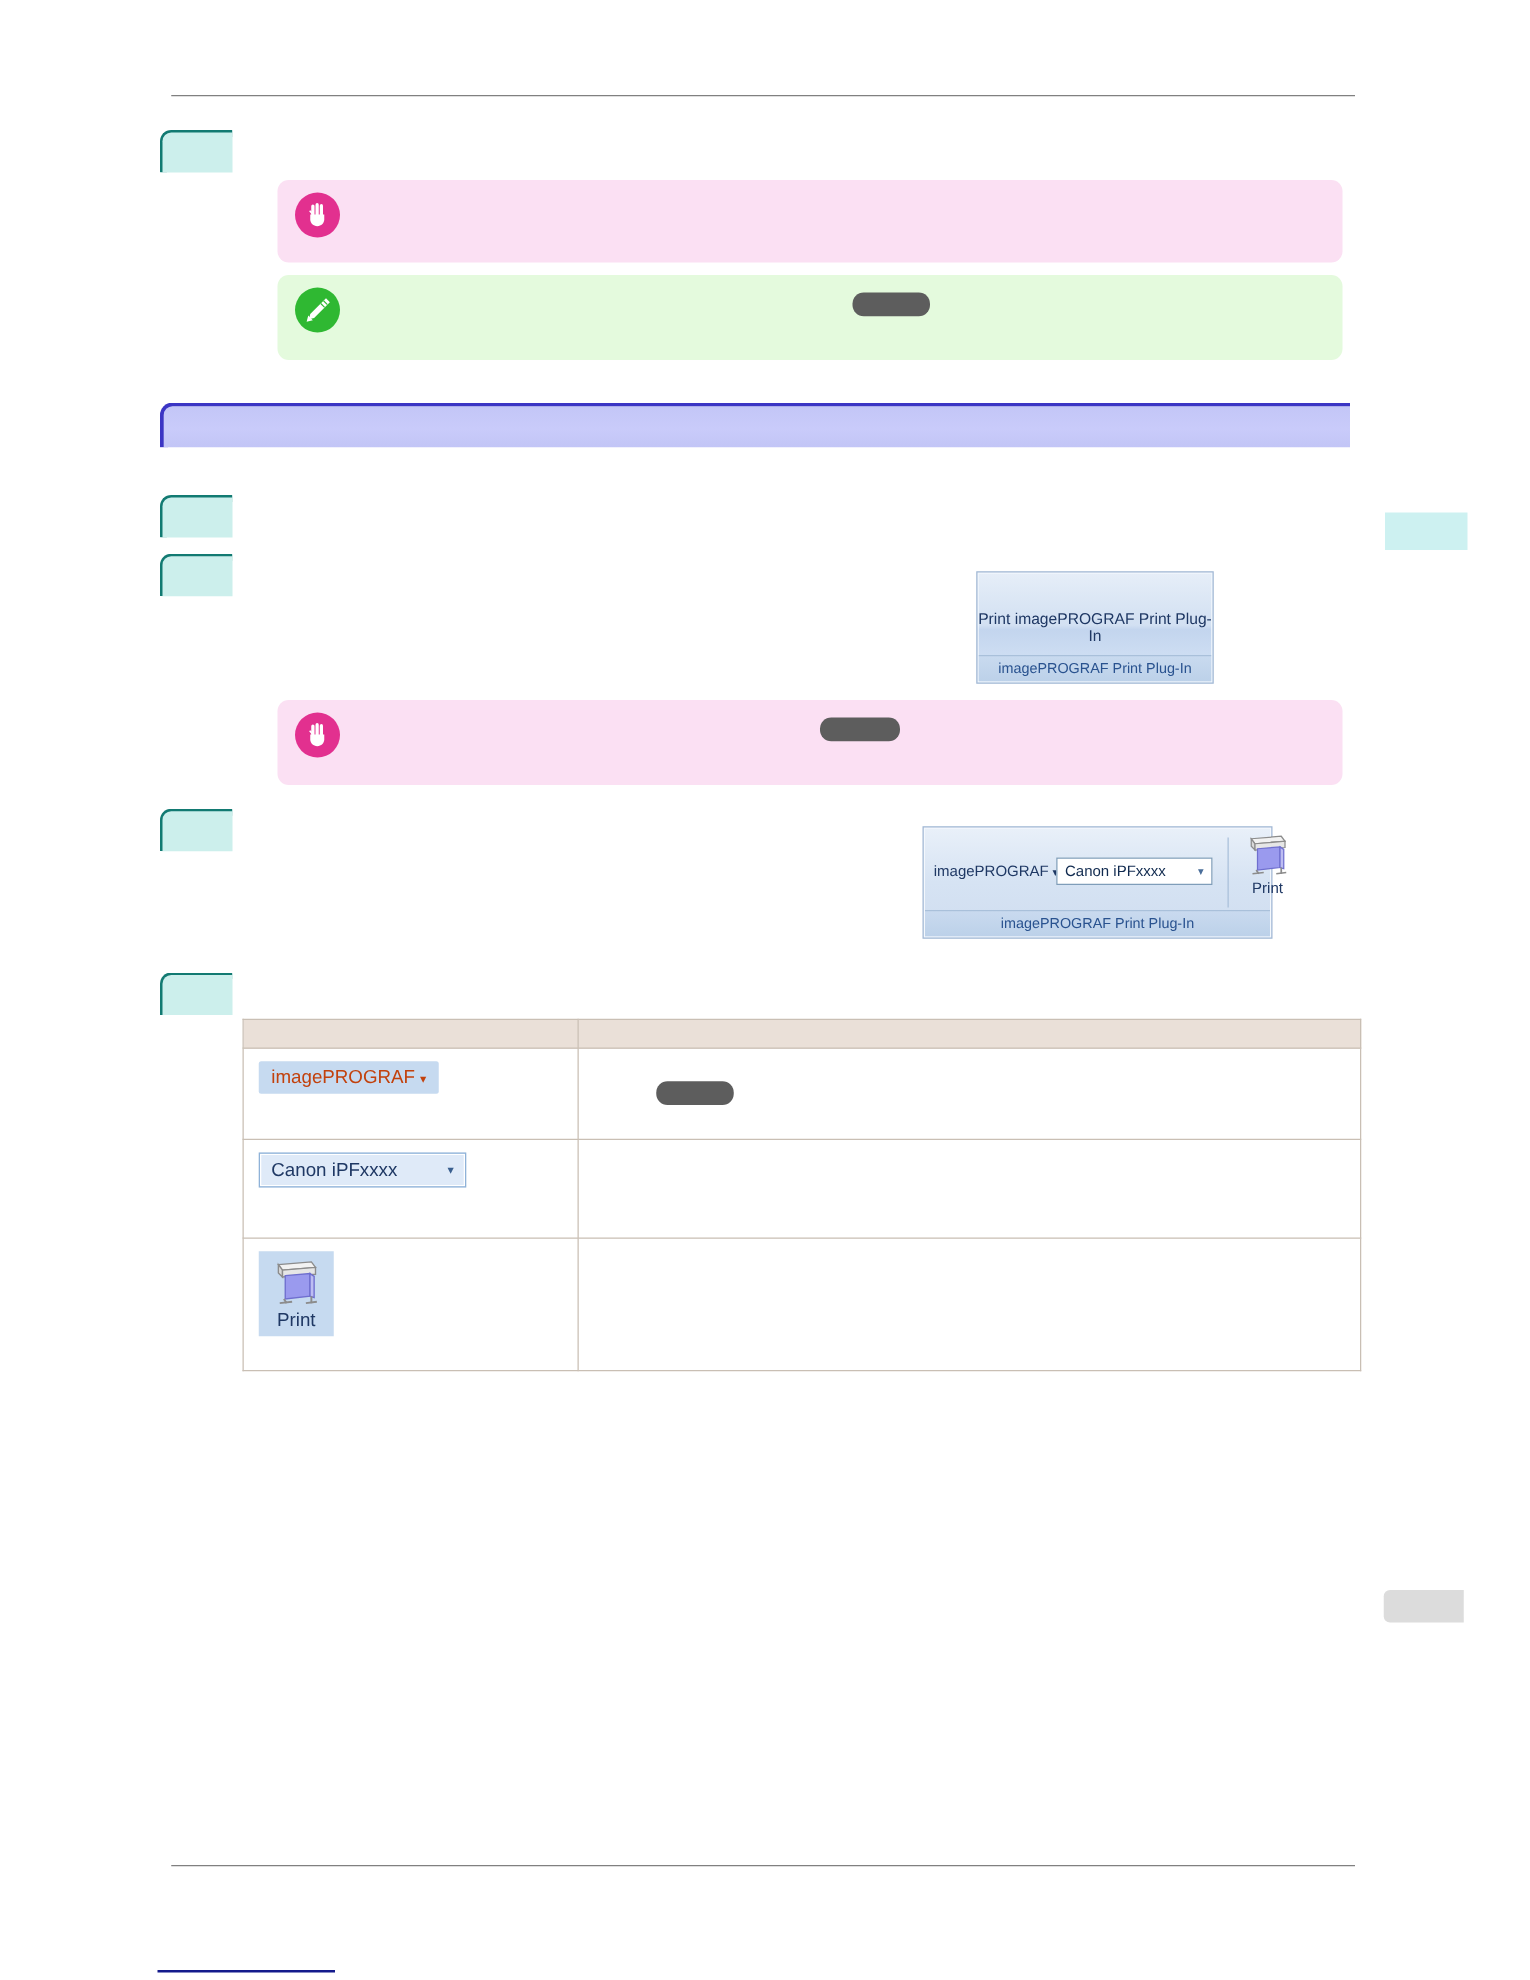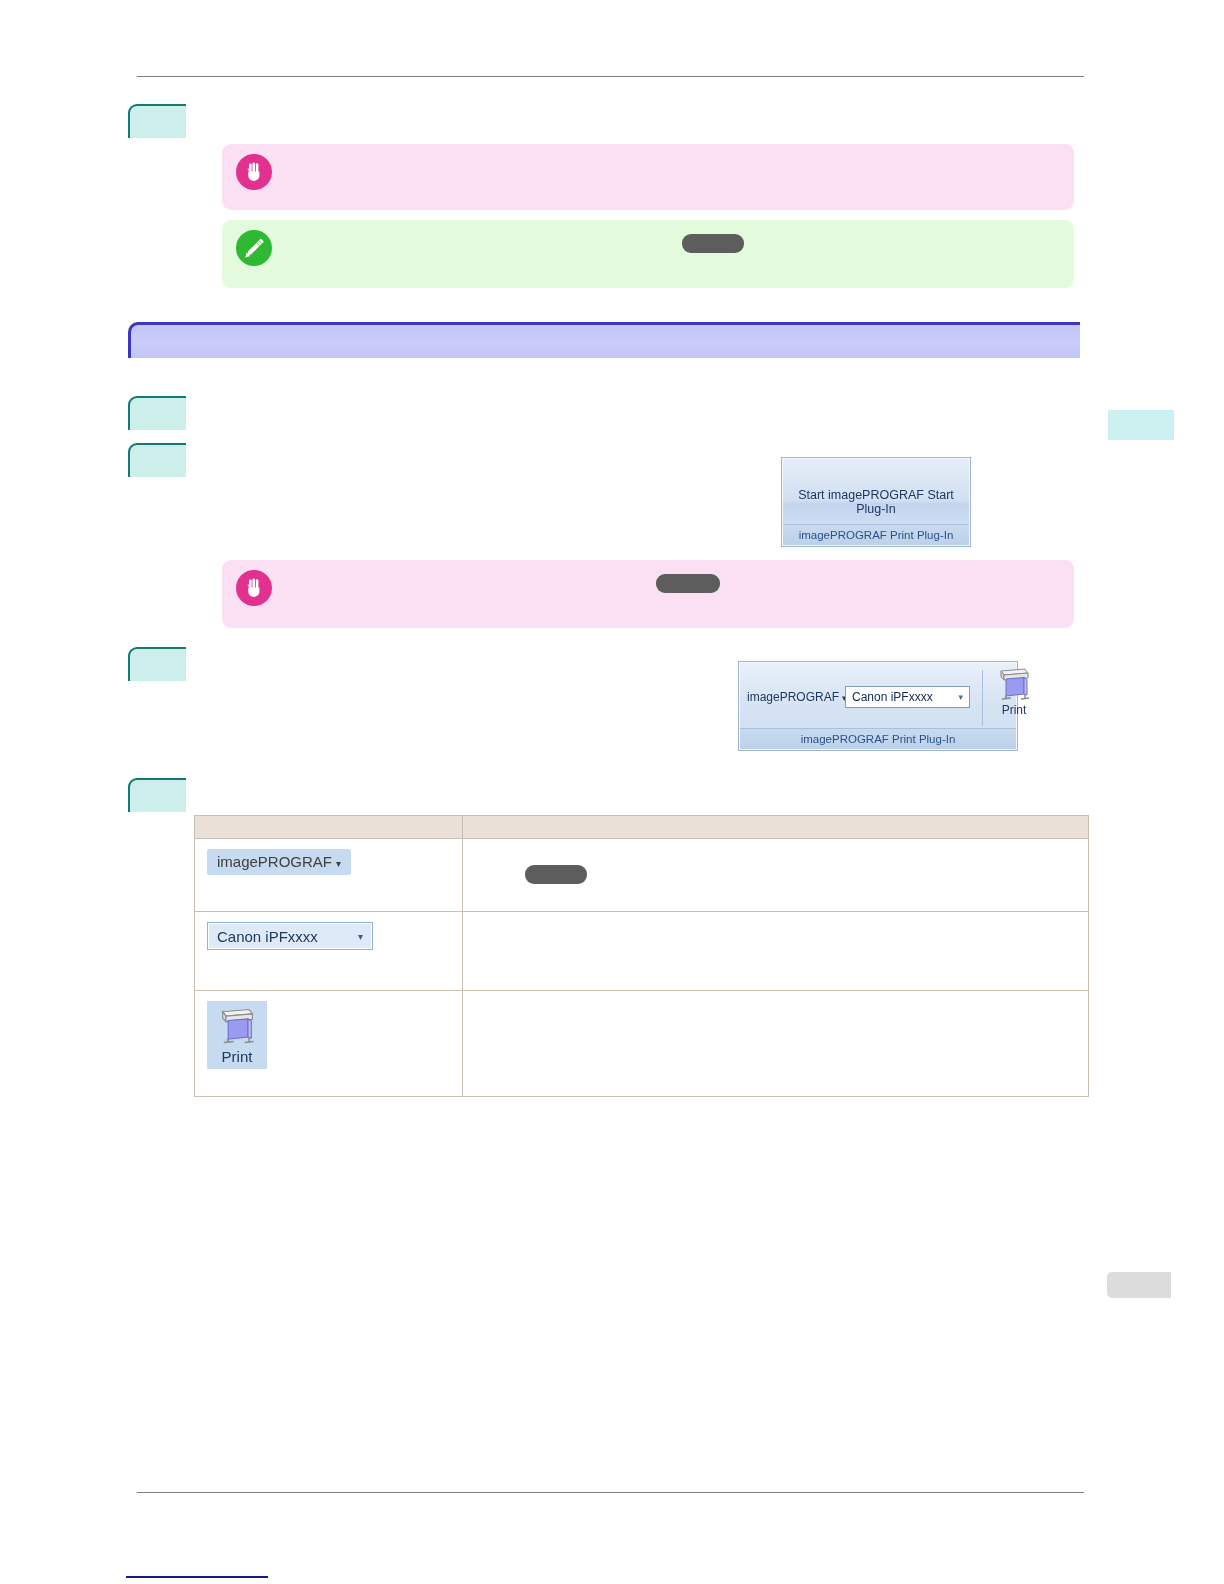--- a/index.html
+++ b/index.html
@@ -251,21 +251,21 @@
   .cell-pad { padding: 10px 12px; }
 
   .row-a td { height: 72px; }
   .row-b td { height: 78px; }
   .row-c td { height: 105px; }
 
   
   .chip-menu {
     display: inline-block;
     background: #c6daf0;
-    color: #404040;
+    color: #c2410c;
     font-size: 15px;
     padding: 4px 10px 5px 10px;
     border-radius: 2px;
   }
   .chip-menu .caret { font-size: 10px; margin-left: 4px; }
 
   .chip-combo {
     display: inline-block;
     position: relative;
     background: #dfeaf8;
@@ -354,21 +354,21 @@
 
   <div class="section-bar"></div>
 
   <div class="tab-marker tab-marker-top"></div>
 
   <div class="step-box" style="top:396px;"></div>
 
   <div class="step-box" style="top:443px;"></div>
 
   <div class="ribbon-launch">
-    <div class="launch-label">Start imagePROGRAF Start Plug-In</div>
+    <div class="launch-label">Print imagePROGRAF Print Plug-In</div>
     <div class="launch-footer">imagePROGRAF Print Plug-In</div>
   </div>
 
   <div class="note note-important" style="top:560px; height:68px;">
     <span class="note-icon icon-stop">
       <svg width="36" height="36" viewBox="0 0 36 36" aria-hidden="true">
         <g fill="#ffffff">
           <rect x="13" y="9.5" width="2.6" height="11" rx="1.3"></rect>
           <rect x="16.4" y="8.4" width="2.6" height="12.1" rx="1.3"></rect>
           <rect x="19.8" y="9.2" width="2.6" height="11.3" rx="1.3"></rect>

